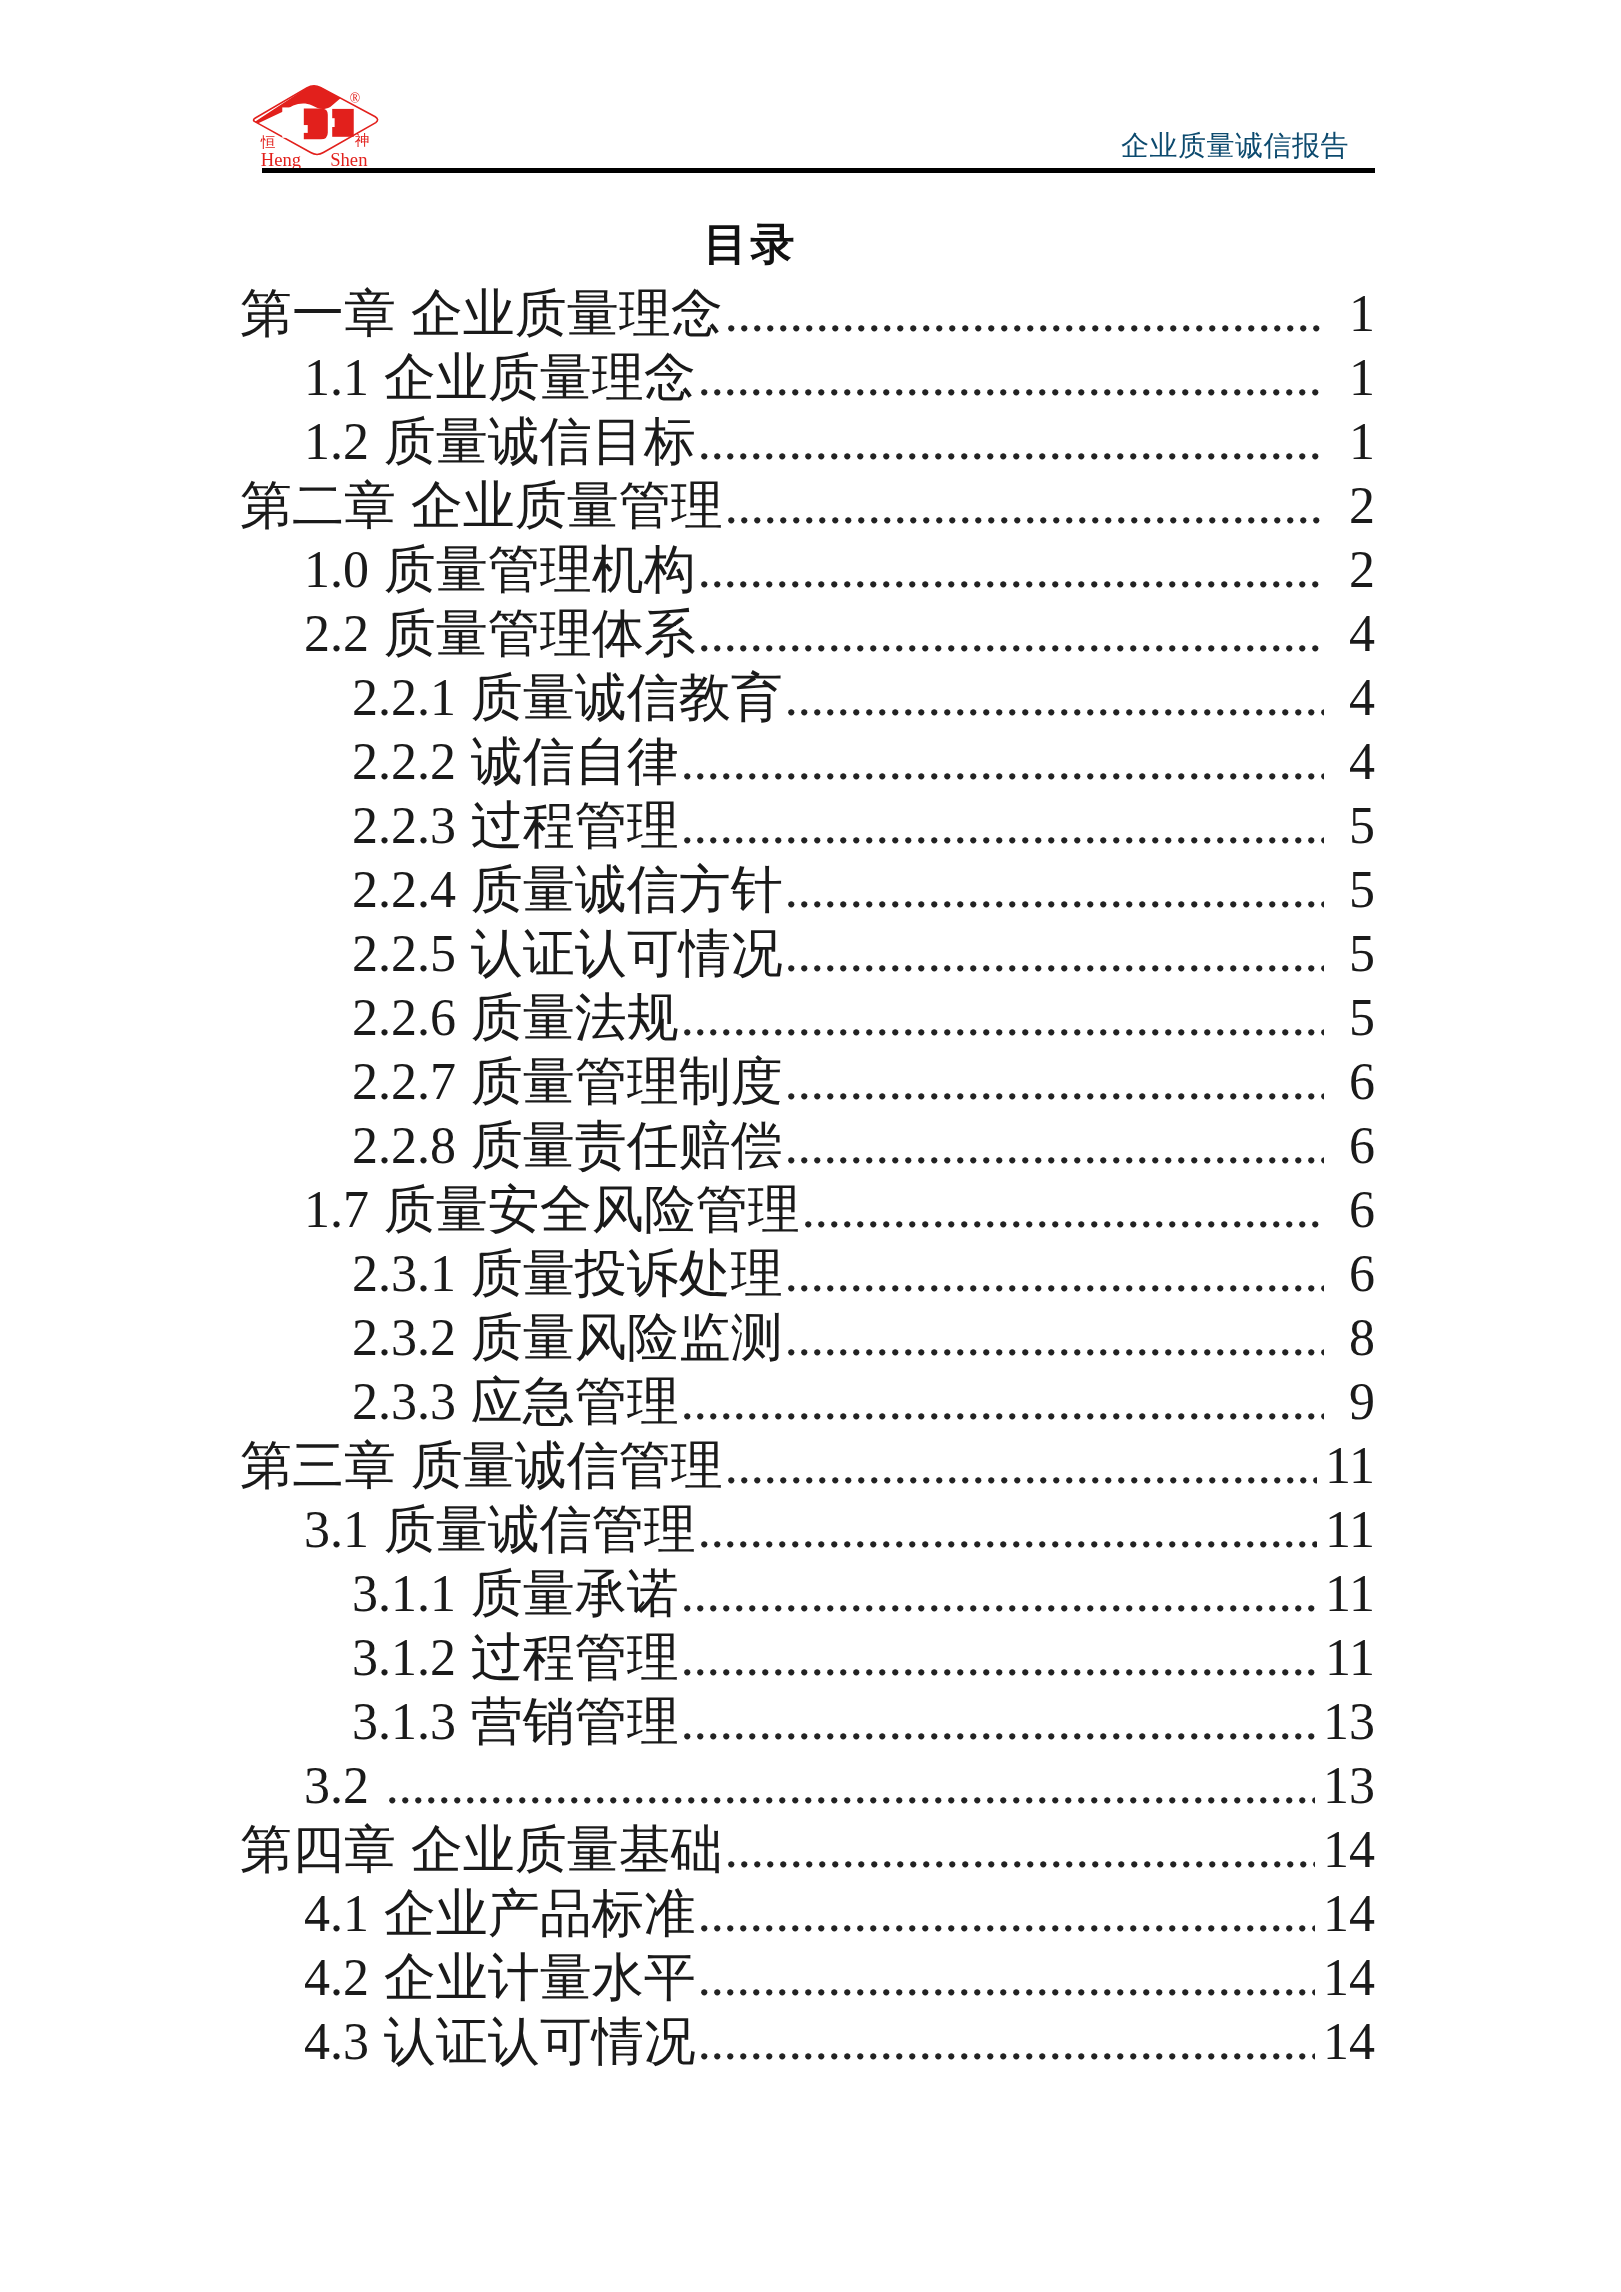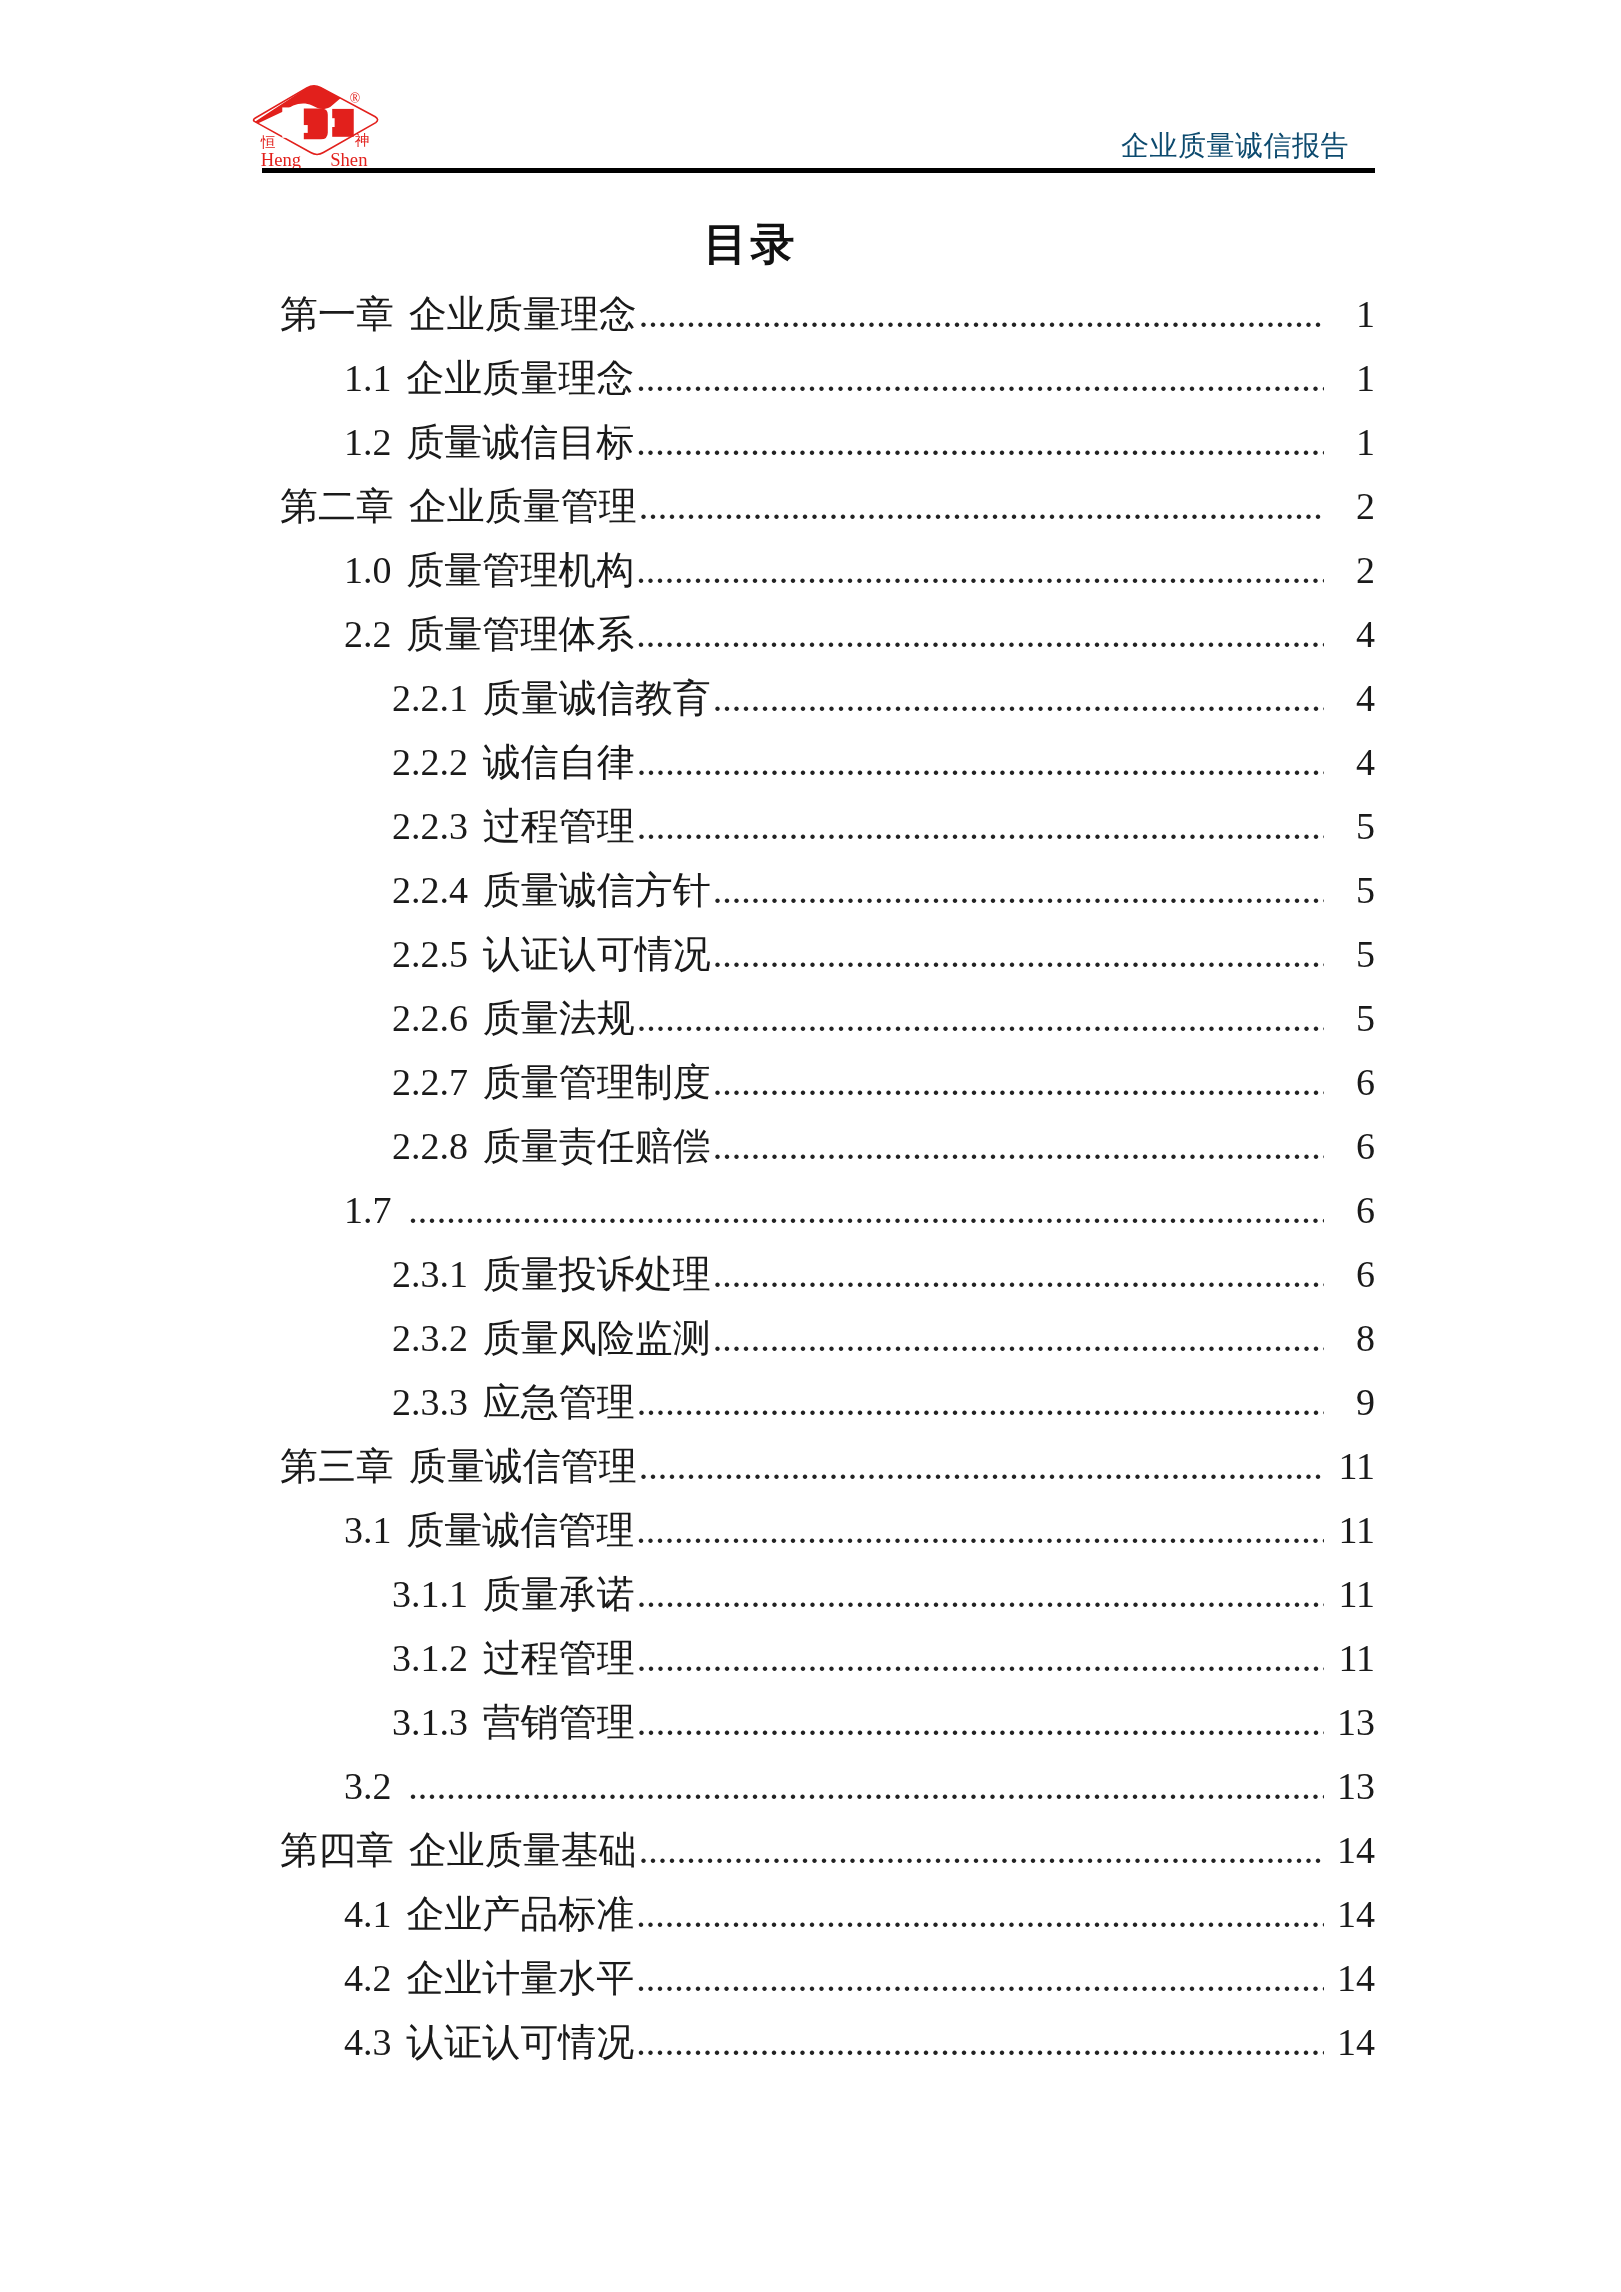--- a/index.html
+++ b/index.html
@@ -36,21 +36,21 @@
   .toc-title{
     position:absolute;left:0;right:120px;top:215px;
     text-align:center;font-size:44px;font-weight:700;letter-spacing:2.9px;
     color:#111;
   }
   .toc-list{
     position:absolute;left:240px;top:282px;width:1135px;
   }
   .toc-row{
     display:flex;height:64px;line-height:64px;
-    font-size:38px;white-space:nowrap;margin-left:40px;
+    font-size:52px;white-space:nowrap;
   }
   .toc-row.lvl2{padding-left:64px;}
   .toc-row.lvl3{padding-left:112px;}
   .toc-row .num{flex:0 0 auto;margin-right:14.7px;}
   .toc-row .ttl{flex:0 0 auto;}
   .toc-row .dots{
     flex:1 1 auto;min-width:0;overflow:hidden;
     padding-left:2px;color:#222;
   }
   .toc-row .pg{
@@ -171,20 +171,21 @@
       <span class="pg">6</span>
     </div>
       <div class="toc-row lvl3">
       <span class="num">2.2.8</span>
       <span class="ttl">质量责任赔偿</span>
       <span class="dots">............................................................................................................................................................................................................................</span>
       <span class="pg">6</span>
     </div>
       <div class="toc-row lvl2">
       <span class="num">1.7</span>
+      <span class="ttl">质量安全风险管理</span>
       <span class="dots">............................................................................................................................................................................................................................</span>
       <span class="pg">6</span>
     </div>
       <div class="toc-row lvl3">
       <span class="num">2.3.1</span>
       <span class="ttl">质量投诉处理</span>
       <span class="dots">............................................................................................................................................................................................................................</span>
       <span class="pg">6</span>
     </div>
       <div class="toc-row lvl3">

